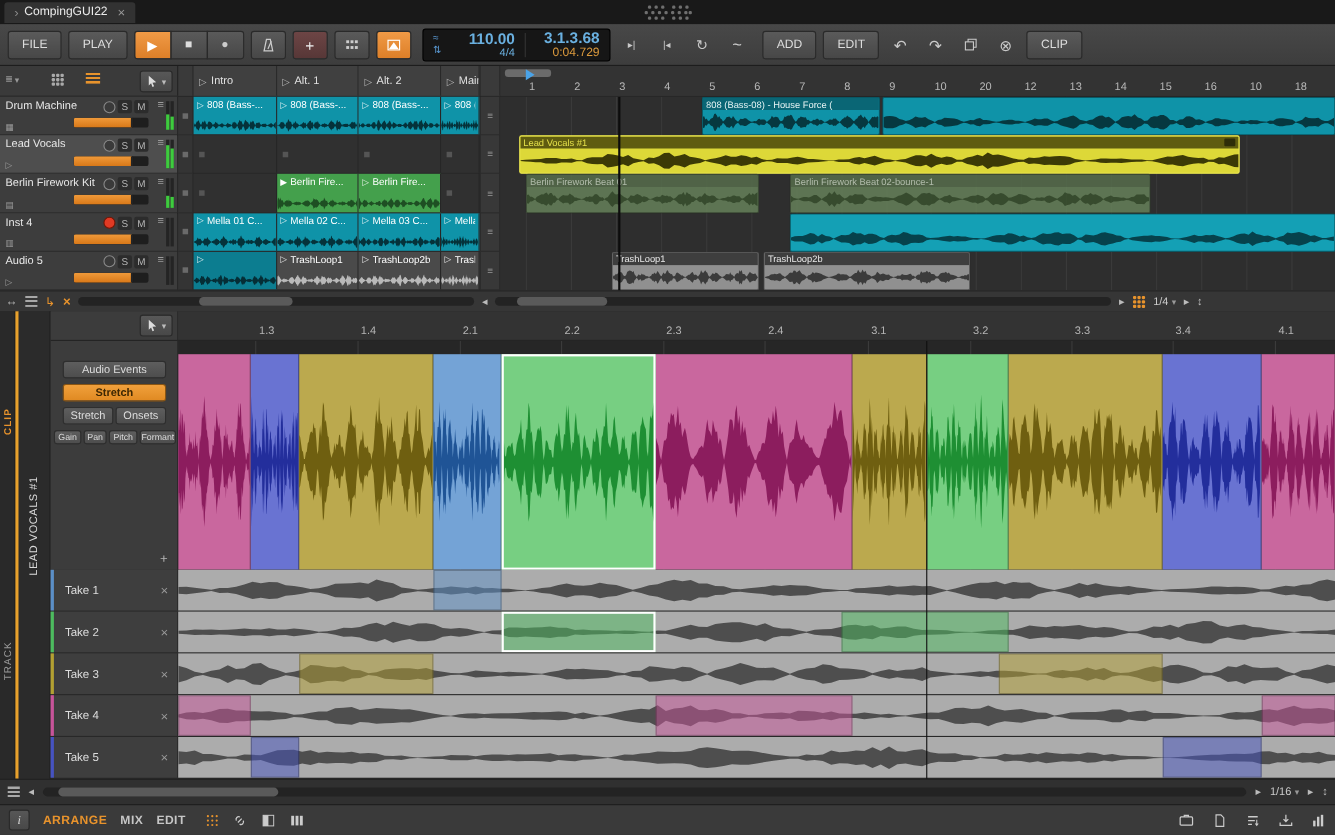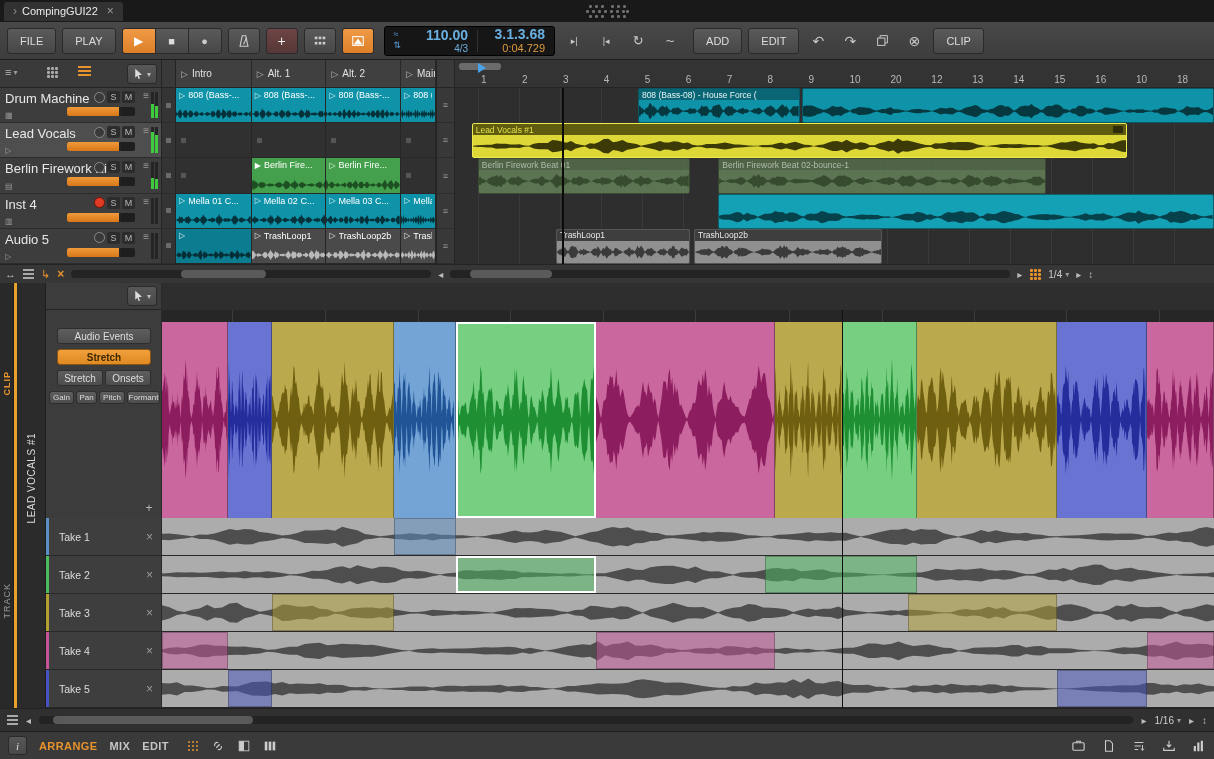--- a/index.html
+++ b/index.html
@@ -54,21 +54,21 @@
 .scene-label{font-size:10px;color:#e2e2e2;white-space:nowrap}
 .mshead{width:18px;border-right:1px solid #242424}
 .arr-ruler{flex:1;position:relative;background:#333}
 .beatnum{position:absolute;bottom:2px;font-size:10px;color:#b8b8b8;transform:translateX(3px)}
 .mini-scroll{position:absolute;left:4px;top:3px;width:42px;height:7px;background:#6b6b6b;border-radius:3px}
 .start-marker{position:absolute;top:3px;width:0;height:0;border-left:8px solid #4aa3e8;border-top:5px solid transparent;border-bottom:5px solid transparent}
 .arr-body{position:absolute;top:28px;left:0;right:0;bottom:19px;display:flex}
 .tracklist{width:162px;background:#3d3d3d;border-right:1px solid #242424;display:flex;flex-direction:column}
 .trow{flex:1;position:relative;border-bottom:1px solid #2c2c2c;background:#3d3d3d}
 .trow.sel{background:#4e4e4e}
-.tname{position:absolute;left:5px;top:3px;font-size:13px;color:#e8e8e8;white-space:nowrap}
+.tname{position:absolute;left:5px;top:3px;font-size:10px;color:#e8e8e8;white-space:nowrap}
 .ttype{position:absolute;left:5px;bottom:2px;font-size:8px;color:#999}
 .tbtns{position:absolute;right:26px;top:3px;display:flex;gap:2px;align-items:center}
 .tcirc{width:11px;height:11px;border-radius:50%;border:1.5px solid #8a8a8a;background:#3a3a3a;display:inline-block}
 .tcirc.armed{background:#e03a24;border-color:#701505}
 .tsm{width:13px;height:12px;background:#2c2c2c;border-radius:2px;color:#b8b8b8;font-size:9px;display:flex;align-items:center;justify-content:center}
 .tslider{position:absolute;right:26px;top:19px;width:68px;height:9px;background:#1e1e1e;border-radius:2px;overflow:hidden}
 .tslider:after{content:"";position:absolute;right:14px;top:0;bottom:0;width:2px;background:#232323}
 .tsfill{height:100%;background:linear-gradient(#f09a3a,#d87818)}
 .tmenu{position:absolute;right:12px;top:2px;color:#9a9a9a;font-size:10px}
 .tmeter{position:absolute;right:3px;top:4px;bottom:4px;width:7px;display:flex;gap:1px}
@@ -230,21 +230,21 @@
           <path d="M3 12 8 5l5 7Z" fill="#fff"></path>
         </svg>
     </div>
     <div class="display">
       <div class="disp-icons">
         <span>≈</span>
         <span>⇅</span>
       </div>
       <div class="disp-col">
         <span class="disp-main">110.00</span>
-        <span class="disp-sub">4/3</span>
+        <span class="disp-sub">4/4</span>
       </div>
       <div class="disp-sep"></div>
       <div class="disp-col">
         <span class="disp-main">3.1.3.68</span>
         <span class="disp-sub orange">0:04.729</span>
       </div>
     </div>
     <div class="glyphbtn">
         <span style="font-size:9px">▸|</span>
       </div>
@@ -796,20 +796,33 @@
     </div>
     <div class="ed-main">
       <div class="ed-toolrow">
         <div class="cursor-btn">
           <svg viewBox="0 0 16 16" width="12" height="12">
               <path d="M3 1l9 8-4.5.5 2 4.5-2 .8-1.7-4.5L3 13Z" fill="#ddd"></path>
             </svg>
           <span>▾</span>
         </div>
       </div>
+      <div class="ed-ruler" id="edRuler">
+          <span class="edrlab" style="left: 6.7%;">1.3</span>
+          <span class="edrlab" style="left: 15.5%;">1.4</span>
+          <span class="edrlab" style="left: 24.3%;">2.1</span>
+          <span class="edrlab" style="left: 33.1%;">2.2</span>
+          <span class="edrlab" style="left: 41.9%;">2.3</span>
+          <span class="edrlab" style="left: 50.7%;">2.4</span>
+          <span class="edrlab" style="left: 59.6%;">3.1</span>
+          <span class="edrlab" style="left: 68.4%;">3.2</span>
+          <span class="edrlab" style="left: 77.2%;">3.3</span>
+          <span class="edrlab" style="left: 85.9%;">3.4</span>
+          <span class="edrlab" style="left: 94.8%;">4.1</span>
+        </div>
       <div class="panel">
         <div class="pbtn" id="btnAudioEvents">Audio Events</div>
         <div class="pbtn" id="btnComping">Stretch</div>
         <div class="pbtn" id="btnStretch">Stretch</div>
         <div class="pbtn" id="btnOnsets">Onsets</div>
         <div class="pbtn" id="btnGain">Gain</div>
         <div class="pbtn" id="btnPan">Pan</div>
         <div class="pbtn" id="btnPitch">Pitch</div>
         <div class="pbtn" id="btnFormant">Formant</div>
         <div class="plus-lane">+</div>

